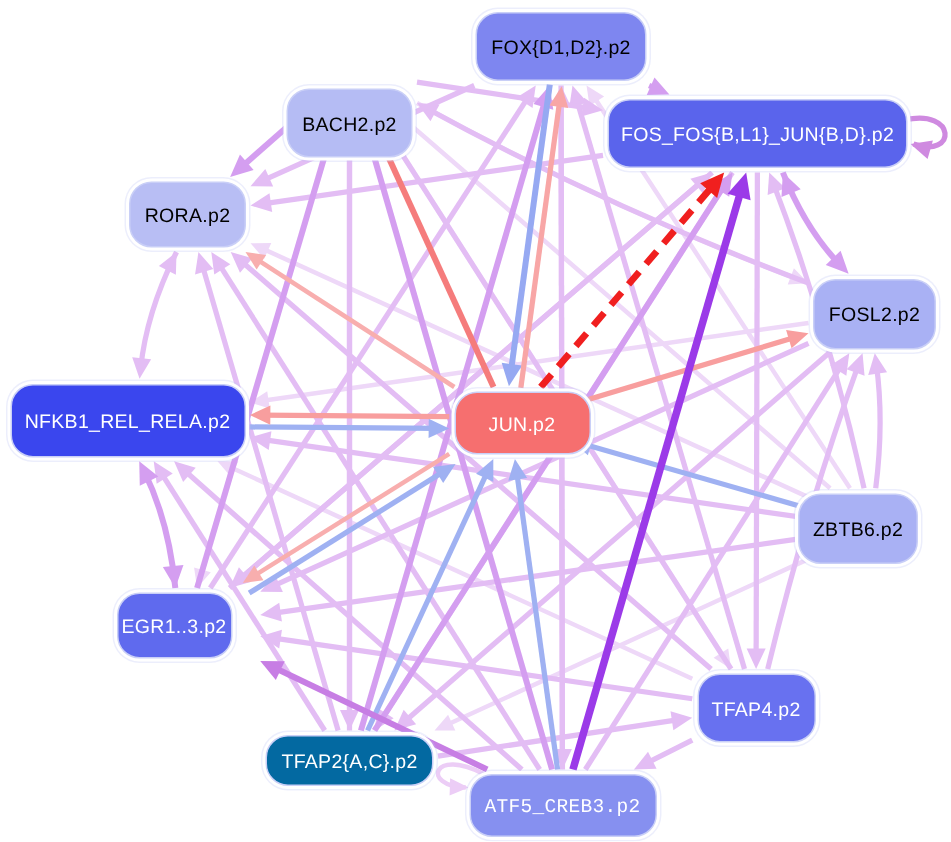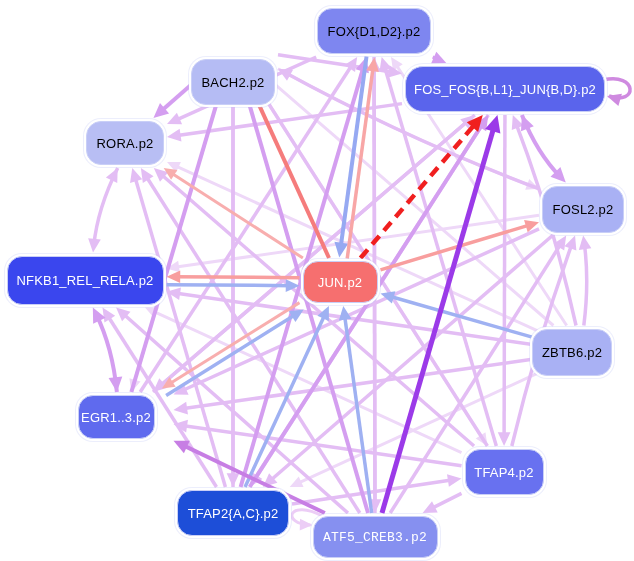--- a/index.html
+++ b/index.html
@@ -157,44 +157,44 @@
       <path d="M322.5,516 C288.5,498 280.5,524 310.5,525" fill="none" stroke="#eccdf6" stroke-width="3"></path>
       <polygon points="312.5,525 299.71376815671334,530.3770135995479 300.10022018741194,518.7834526785897" fill="#eccdf6"></polygon>
     </svg>
   <div id="node-layer">
       <div class="node" style="left: 317px; top: 8px; width: 114px; height: 46px; background: rgb(126, 134, 240); color: rgb(0, 0, 0);">
         <span>FOX{D1,D2}.p2</span>
       </div>
       <div class="node" style="left: 191px; top: 25px; width: 84px; height: 46px; background: rgb(181, 188, 244); color: rgb(0, 0, 0); margin-top: 34px;">
         <span>BACH2.p2</span>
       </div>
-      <div class="node" style="left: 405px; top: 66px; width: 200px; height: 46px; background: rgb(90, 100, 236); color: rgb(255, 255, 255); border-radius: 18px;">
+      <div class="node" style="left: 405px; top: 66px; width: 200px; height: 46px; background: rgb(90, 100, 236); color: rgb(255, 255, 255);">
         <span>FOS_FOS{B,L1}_JUN{B,D}.p2</span>
       </div>
       <div class="node" style="left: 86px; top: 121px; width: 78px; height: 44px; background: rgb(184, 190, 244); color: rgb(0, 0, 0);">
         <span>RORA.p2</span>
       </div>
       <div class="node" style="left: 542px; top: 185.5px; width: 82px; height: 47px; background: rgb(169, 177, 244); color: rgb(0, 0, 0);">
         <span>FOSL2.p2</span>
       </div>
       <div class="node" style="left: 6.5px; top: 255.5px; width: 157px; height: 49px; background: rgb(58, 70, 238); color: rgb(255, 255, 255);">
         <span>NFKB1_REL_RELA.p2</span>
       </div>
-      <div class="node" style="left: 302.5px; top: 261px; width: 75px; height: 42px; background: rgb(246, 111, 111); color: rgb(255, 255, 255);">
+      <div class="node" style="left: 302.5px; top: 261px; width: 91px; height: 42px; background: rgb(246, 111, 111); color: rgb(255, 255, 255);">
         <span>JUN.p2</span>
       </div>
       <div class="node" style="left: 532px; top: 328.5px; width: 80px; height: 47px; background: rgb(169, 177, 244); color: rgb(0, 0, 0);">
         <span>ZBTB6.p2</span>
       </div>
       <div class="node" style="left: 77.5px; top: 395px; width: 77px; height: 44px; background: rgb(95, 106, 238); color: rgb(255, 255, 255);">
         <span>EGR1..3.p2</span>
       </div>
       <div class="node" style="left: 464.5px; top: 449px; width: 79px; height: 46px; background: rgb(104, 113, 240); color: rgb(255, 255, 255); text-align: right;">
         <span>TFAP4.p2</span>
       </div>
-      <div class="node" style="left: 177px; top: 490px; width: 112px; height: 46px; background: #1d4ed8; color: rgb(255, 255, 255);">
+      <div class="node" style="left: 177px; top: 490px; width: 112px; height: 34px; background: #0369a1; color: rgb(255, 255, 255);">
         <span>TFAP2{A,C}.p2</span>
       </div>
       <div class="node" style="left: 312.5px; top: 516px; width: 125px; height: 42px; background: rgb(134, 144, 240); color: rgb(255, 255, 255); font-family: Liberation Mono, monospace;">
         <span>ATF5_CREB3.p2</span>
       </div>
     </div>
 </div>
 
 </body></html>

